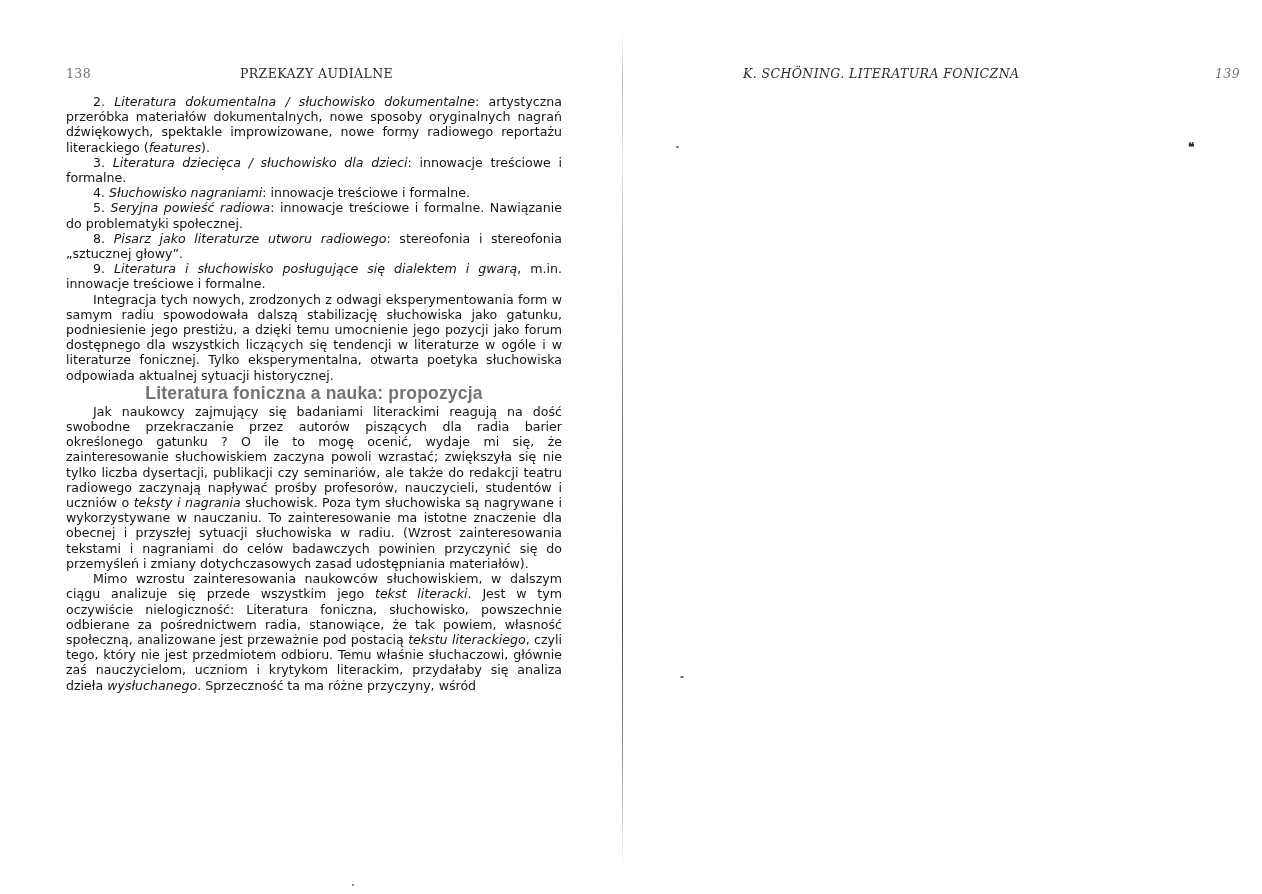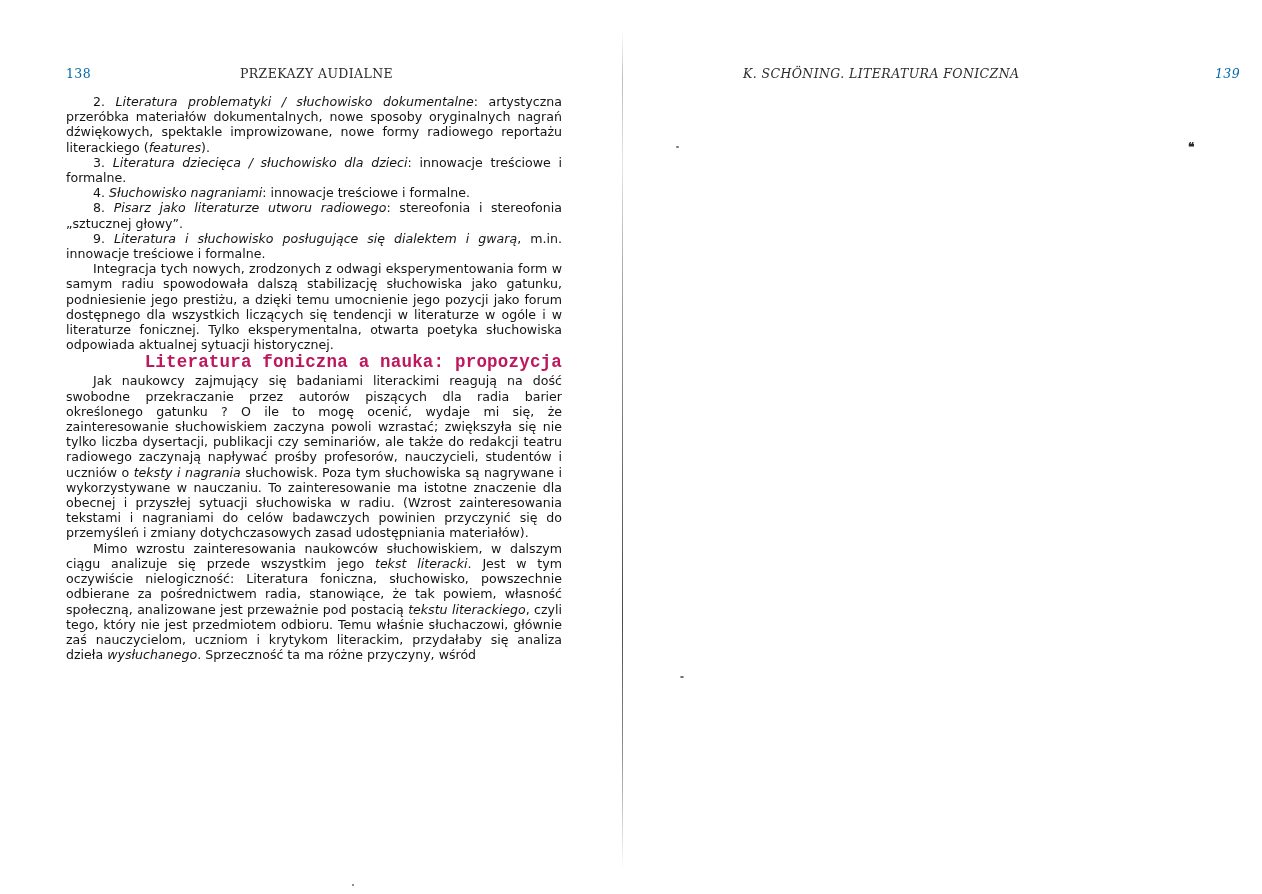--- a/index.html
+++ b/index.html
@@ -57,21 +57,21 @@
     white-space: nowrap;
   }
   .rh-left  { left: 66px;  width: 496px; }
   .rh-right { left: 62px;  width: 555px; font-style: italic; }
 
   .folio {
     position: absolute;
     top: 0;
     font-family: "DejaVu Serif", serif;
     font-size: 12.5px;
-    color: #0369a1;
+    color: #737373;
   }
   .folio-left  { left: 0px; }
   .folio-right { right: 0px; margin-left: 33px; }
 
   .rh-title {
     position: absolute;
     top: 0;
     white-space: nowrap;
   }
   .rh-left  .rh-title { left: 174px; }
@@ -101,27 +101,27 @@
   .p-indent { text-indent: 27px; }
   .gap-before { margin-top: 15px; }
 
   .column i, .column em {
     font-style: italic;
   }
 
   h2.section-heading {
     margin: 0;
     padding: 0;
-    font-family: Liberation Mono, monospace;
+    font-family: Liberation Sans, sans-serif;
     font-weight: bold;
     font-size: 17.5px;
     line-height: 21px;
     letter-spacing: 0.2px;
-    color: #be185d;
-    text-align: right;
+    color: #737373;
+    text-align: center;
     white-space: nowrap;
   }
   .heading-block {
     margin-top: 27px;
     margin-bottom: 14px;
   }
 
   
   .artifact {
     position: absolute;
@@ -155,26 +155,27 @@
 
   <div class="leaf leaf-left">
 
     <div class="running-head rh-left">
       <span class="folio folio-left">138</span>
       <span class="rh-title">PRZEKAZY AUDIALNE</span>
     </div>
 
     <div class="column col-left">
 
-      <p class="p-indent">2. <i>Literatura problematyki / słuchowisko dokumentalne</i>: artystyczna przeróbka materiałów dokumentalnych, nowe sposoby oryginalnych nagrań dźwiękowych, spektakle improwizowane, nowe formy radiowego reportażu literackiego (<i>features</i>).</p>
+      <p class="p-indent">2. <i>Literatura dokumentalna / słuchowisko dokumentalne</i>: artystyczna przeróbka materiałów dokumentalnych, nowe sposoby oryginalnych nagrań dźwiękowych, spektakle improwizowane, nowe formy radiowego reportażu literackiego (<i>features</i>).</p>
 
       <p class="p-indent">3. <i>Literatura dziecięca / słuchowisko dla dzieci</i>: innowacje treściowe i formalne.</p>
 
       <p class="p-indent">4. <i>Słuchowisko nagraniami</i>: innowacje treściowe i formalne.</p>
 
+      <p class="p-indent">5. <i>Seryjna powieść radiowa</i>: innowacje treściowe i formalne. Nawiązanie do problematyki społecznej.</p>
 
 
 
       <p class="p-indent">8. <i>Pisarz jako literaturze utworu radiowego</i>: stereofonia i stereofonia „sztucznej głowy”.</p>
 
       <p class="p-indent">9. <i>Literatura i słuchowisko posługujące się dialektem i gwarą</i>, m.in. innowacje treściowe i formalne.</p>
 
       <p class="p-indent gap-before">Integracja tych nowych, zrodzonych z odwagi eksperymentowania form w samym radiu spowodowała dalszą stabilizację słuchowiska jako gatunku, podniesienie jego prestiżu, a dzięki temu umocnienie jego pozycji jako forum dostępnego dla wszystkich liczących się tendencji w literaturze w ogóle i w literaturze fonicznej. Tylko eksperymentalna, otwarta poetyka słuchowiska odpowiada aktualnej sytuacji historycznej.</p>
 
       <h2 class="section-heading heading-block">Literatura foniczna a nauka: propozycja</h2>

